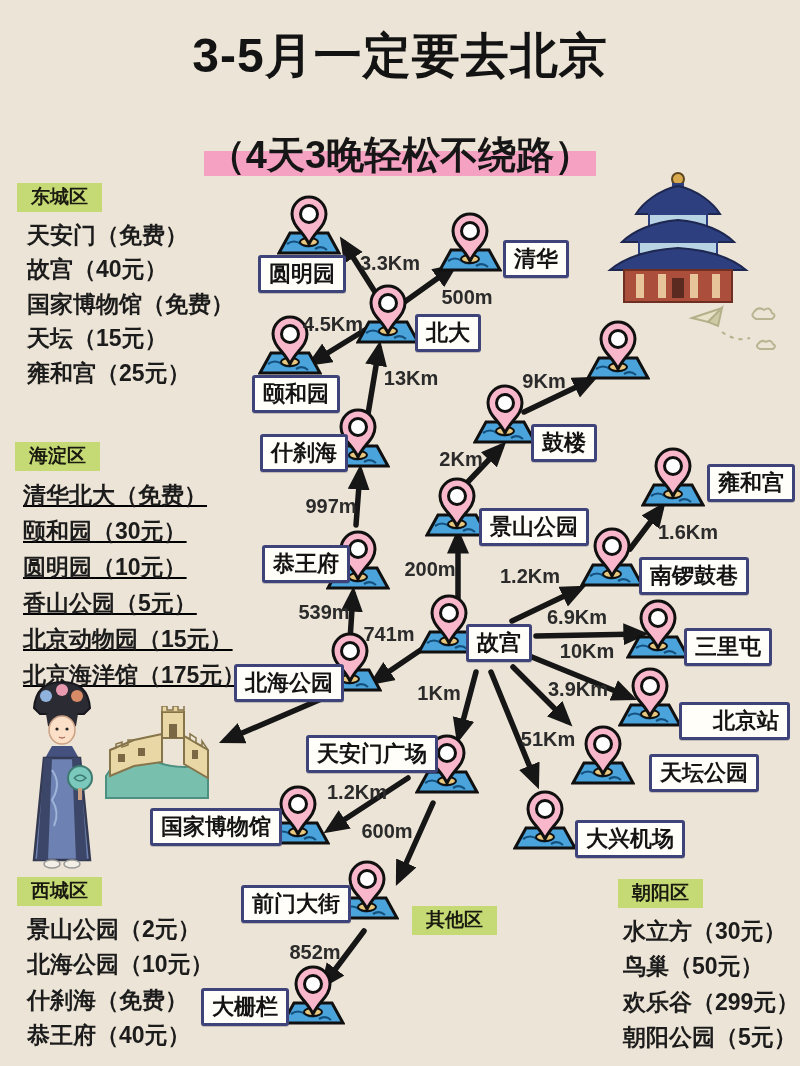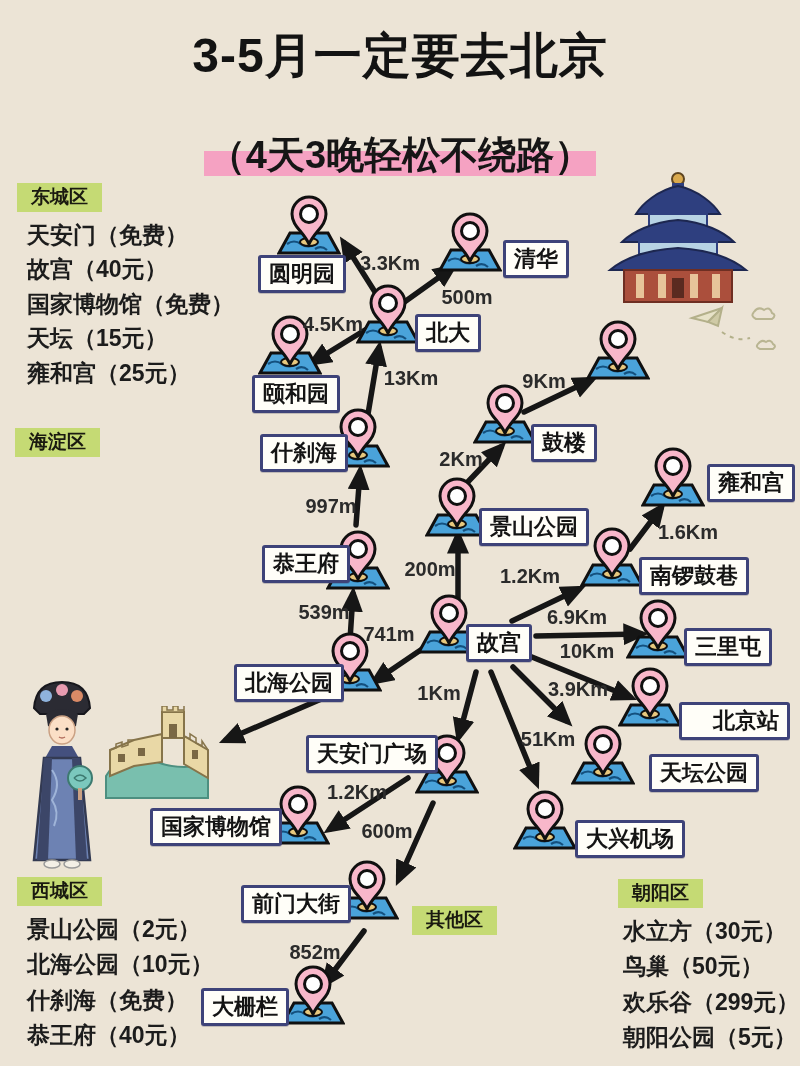--- a/index.html
+++ b/index.html
@@ -44,22 +44,30 @@
     <h3>东城区</h3>
     <ul style="margin-left:10px;">
       <li>天安门（免费）</li>
       <li>故宫（40元）</li>
       <li>国家博物馆（免费）</li>
       <li>天坛（15元）</li>
       <li>雍和宫（25元）</li>
     </ul>
   </section>
 
-  <section class="district" style="left:15px; top:428px;text-decoration:underline; --lh:36px;">
+  <section class="district" style="left:15px; top:442px;text-decoration:underline; --lh:36px;">
     <h3>海淀区</h3>
+    <ul style="margin-left:8px;">
+      <li>清华北大（免费）</li>
+      <li>颐和园（30元）</li>
+      <li>圆明园（10元）</li>
+      <li>香山公园（5元）</li>
+      <li>北京动物园（15元）</li>
+      <li>北京海洋馆（175元）</li>
+    </ul>
   </section>
 
   <section class="district" style="left:17px; top:877px; --lh:35.5px;">
     <h3>西城区</h3>
     <ul style="margin-left:10px;">
       <li>景山公园（2元）</li>
       <li>北海公园（10元）</li>
       <li>什刹海（免费）</li>
       <li>恭王府（40元）</li>
     </ul>

